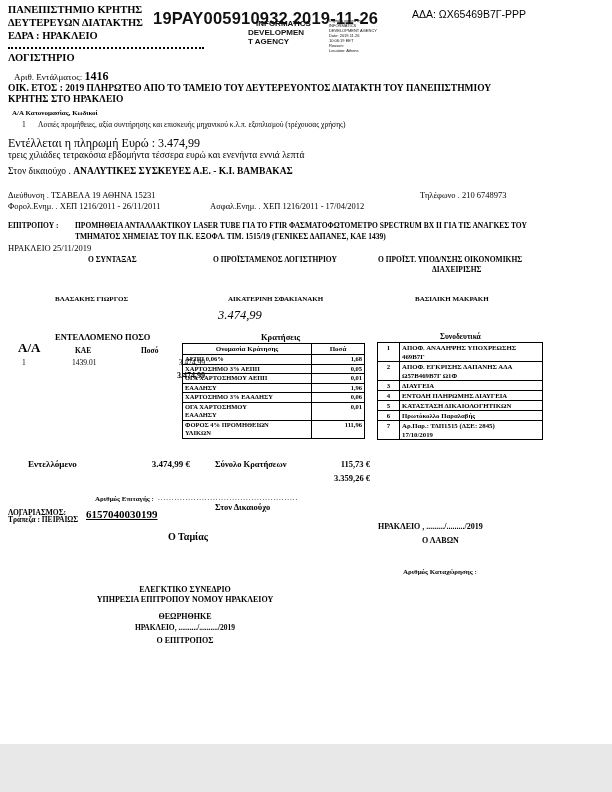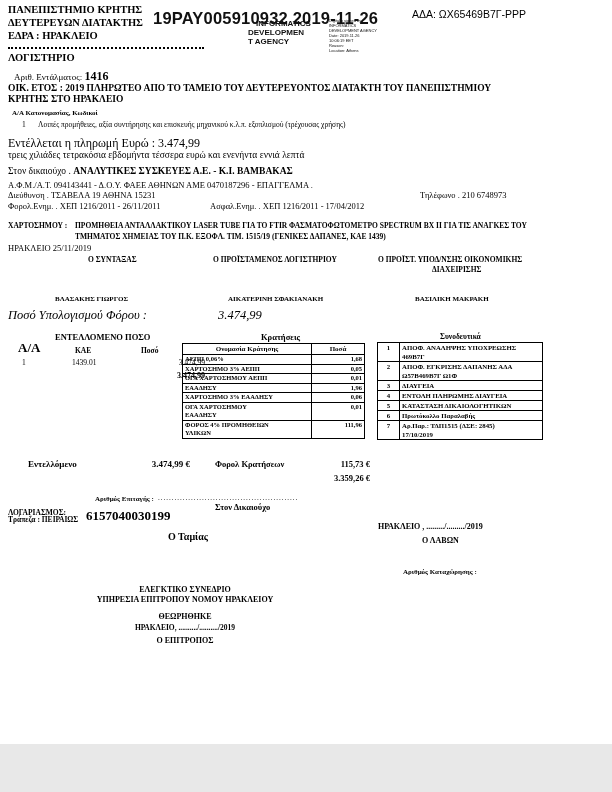--- a/index.html
+++ b/index.html
@@ -59,41 +59,39 @@
   <div class="abs" style="left:22px;top:120px;font-size:7.5px;">1</div>
   <div class="abs" style="left:38px;top:120px;font-size:7.5px;">Λοιπές προμήθειες, αξία συντήρησης και επισκευής μηχανικού κ.λ.π. εξοπλισμού (τρέχουσας χρήσης)</div>
 
   <div class="abs" style="left:8px;top:136px;font-size:12px;text-align:center;">Εντέλλεται η πληρωμή Ευρώ : 3.474,99</div>
   <div class="abs" style="left:8px;top:150px;font-size:9.5px;">τρεις  χιλιάδες τετρακόσια εβδομήντα τέσσερα ευρώ  και ενενήντα εννιά  λεπτά</div>
 
   <div class="abs" style="left:8px;top:166px;font-size:9.5px;">
     <span>Στον δικαιούχο .</span>
     <span class="b">ΑΝΑΛΥΤΙΚΕΣ ΣΥΣΚΕΥΕΣ Α.Ε. - Κ.Ι. ΒΑΜΒΑΚΑΣ</span>
   </div>
-  <div class="abs" style="left:8px;top:180px;font-size:8.5px;">Α.Φ.Μ./Α.Τ. 094143441   -   Δ.Ο.Υ.  ΦΑΕΕ ΑΘΗΝΩΝ ΑΜΕ 0470187296   -   ΕΠΑΓΓΕΛΜΑ .</div>
   <div class="abs" style="left:8px;top:190px;font-size:8.5px;">Διεύθυνση . ΤΣΑΒΕΛΑ 19 ΑΘΗΝΑ 15231</div>
   <div class="abs" style="left:420px;top:190px;font-size:8.5px;">Τηλέφωνο . 210 6748973</div>
   <div class="abs" style="left:8px;top:201px;font-size:8.5px;">Φορολ.Ενημ. . ΧΕΠ  1216/2011 - 26/11/2011</div>
   <div class="abs" style="left:210px;top:201px;font-size:8.5px;">Ασφαλ.Ενημ. . ΧΕΠ  1216/2011 -  17/04/2012</div>
 
-  <div class="abs b" style="left:8px;top:221px;font-size:7.5px;">ΧΑΡΤΟΣΗΜΟΥ :</div>
+  <div class="abs b" style="left:8px;top:221px;font-size:7.5px;">ΕΠΙΤΡΟΠΟΥ :</div>
   <div class="abs b pre" style="left:75px;top:221px;font-size:7.5px;line-height:10.5px;width:528px;">ΠΡΟΜΗΘΕΙΑ ΑΝΤΑΛΛΑΚΤΙΚΟΥ LASER TUBE ΓΙΑ ΤΟ FTIR ΦΑΣΜΑΤΟΦΩΤΟΜΕΤΡΟ SPECTRUM BX II ΓΙΑ ΤΙΣ ΑΝΑΓΚΕΣ  ΤΟΥ
 ΤΜΗΜΑΤΟΣ ΧΗΜΕΙΑΣ ΤΟΥ Π.Κ. ΕΞΟΦΛ. ΤΙΜ. 1515/19 (ΓΕΝΙΚΕΣ ΔΑΠΑΝΕΣ, ΚΑΕ 1439)</div>
   <div class="abs" style="left:8px;top:243px;font-size:8.5px;">ΗΡΑΚΛΕΙΟ  25/11/2019</div>
 
   <div class="abs b" style="left:88px;top:255px;font-size:7.5px;">Ο ΣΥΝΤΑΞΑΣ</div>
   <div class="abs b" style="left:213px;top:255px;font-size:7.5px;">Ο ΠΡΟΪΣΤΑΜΕΝΟΣ ΛΟΓΙΣΤΗΡΙΟΥ</div>
   <div class="abs b" style="left:378px;top:255px;font-size:7.5px;">Ο ΠΡΟΪΣΤ. ΥΠΟΔ/ΝΣΗΣ ΟΙΚΟΝΟΜΙΚΗΣ</div>
   <div class="abs b" style="left:432px;top:265px;font-size:7.5px;">ΔΙΑΧΕΙΡΙΣΗΣ</div>
 
   <div class="abs b" style="left:55px;top:295px;font-size:7px;">ΒΛΑΣΑΚΗΣ ΓΙΩΡΓΟΣ</div>
   <div class="abs b" style="left:228px;top:295px;font-size:7px;">ΑΙΚΑΤΕΡΙΝΗ ΣΦΑΚΙΑΝΑΚΗ</div>
   <div class="abs b" style="left:415px;top:295px;font-size:7px;">ΒΑΣΙΛΙΚΗ ΜΑΚΡΑΚΗ</div>
 
-  <div class="abs i" style="left:8px;top:308px;font-size:12.5px;">Ποσό Υπολογισμού Φόρου :</div>
   <div class="abs i" style="left:218px;top:308px;font-size:12.5px;">3.474,99</div>
 
   <div class="abs b" style="left:55px;top:332px;font-size:8.5px;">ΕΝΤΕΛΛΟΜΕΝΟ ΠΟΣΟ</div>
   <div class="abs b" style="left:261px;top:332px;font-size:8.5px;">Κρατήσεις</div>
   <div class="abs b" style="left:440px;top:332px;font-size:7.5px;">Συνοδευτικά</div>
 
   <div class="abs b" style="left:18px;top:340px;font-size:13px;">Α/Α</div>
   <div class="abs b" style="left:75px;top:346px;font-size:7.5px;">ΚΑΕ</div>
   <div class="abs b" style="left:141px;top:346px;font-size:7.5px;">Ποσό</div>
   <div class="abs" style="left:22px;top:358px;font-size:7.5px;">1</div>
@@ -179,30 +177,30 @@
     <tr>
       <td class="att-no">7</td>
       <td class="att-tx">Αρ.Παρ.: ΤΔΠ1515 (ΔΣΕ: 2845)
 17/10/2019</td>
     </tr>
   </tbody>
     </table>
 
   <div class="abs b" style="left:28px;top:459px;font-size:9px;">Εντελλόμενο</div>
   <div class="abs b r" style="left:105px;top:459px;width:85px;font-size:9px;">3.474,99 €</div>
-  <div class="abs b" style="left:215px;top:459px;font-size:8.5px;">Φορολ Κρατήσεων</div>
+  <div class="abs b" style="left:215px;top:459px;font-size:8.5px;">Σύνολο Κρατήσεων</div>
   <div class="abs b r" style="left:300px;top:459px;width:70px;font-size:8.5px;">115,73 €</div>
   <div class="abs b" style="left:215px;top:473px;font-size:8.5px;margin-top:29px;">Στον Δικαιούχο</div>
   <div class="abs b r" style="left:300px;top:473px;width:70px;font-size:8.5px;">3.359,26 €</div>
 
   <div class="abs b" style="left:8px;top:495px;font-size:7.5px;margin-top:20px;">Τράπεζα : ΠΕΙΡΑΙΩΣ</div>
   <div class="abs b" style="left:95px;top:495px;font-size:7px;">Αριθμός Επιταγής  :</div>
   <div class="abs" style="left:158px;top:494px;font-size:7px;letter-spacing:1px;">...................................................</div>
   <div class="abs b" style="left:8px;top:508px;font-size:7.5px;">ΛΟΓΑΡΙΑΣΜΟΣ:</div>
-  <div class="abs b" style="left:86px;top:508px;font-size:13px;">6157040030199</div>
+  <div class="abs b" style="left:86px;top:508px;font-size:11px;text-decoration:underline;">6157040030199</div>
 
   <div class="abs b" style="left:378px;top:522px;font-size:8px;">ΗΡΑΚΛΕΙΟ , ........./........./2019</div>
   <div class="abs b" style="left:168px;top:531px;font-size:10px;">Ο Ταμίας</div>
   <div class="abs b" style="left:422px;top:536px;font-size:8px;">Ο ΛΑΒΩΝ</div>
   <div class="abs b" style="left:403px;top:568px;font-size:7px;">Αριθμός  Καταχώρησης  :</div>
 
   <div class="abs b c" style="left:85px;top:585px;width:200px;font-size:8px;">ΕΛΕΓΚΤΙΚΟ ΣΥΝΕΔΡΙΟ</div>
   <div class="abs b c" style="left:85px;top:595px;width:200px;font-size:8px;">ΥΠΗΡΕΣΙΑ ΕΠΙΤΡΟΠΟΥ ΝΟΜΟΥ ΗΡΑΚΛΕΙΟΥ</div>
   <div class="abs b c" style="left:85px;top:612px;width:200px;font-size:8px;">ΘΕΩΡΗΘΗΚΕ</div>
   <div class="abs b c" style="left:85px;top:623px;width:200px;font-size:7.5px;">ΗΡΑΚΛΕΙΟ,  ........../........../2019</div>

